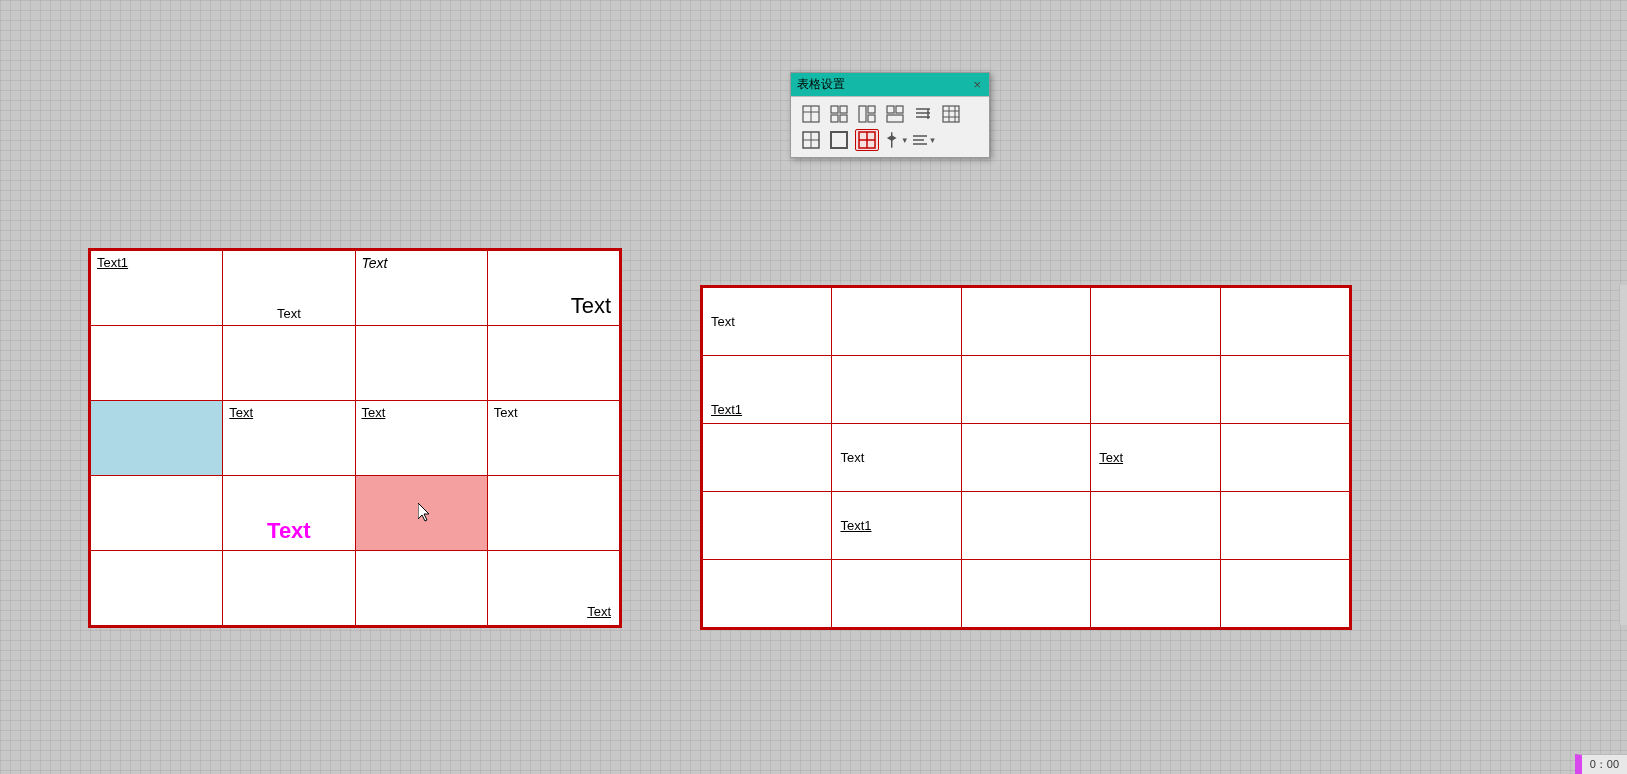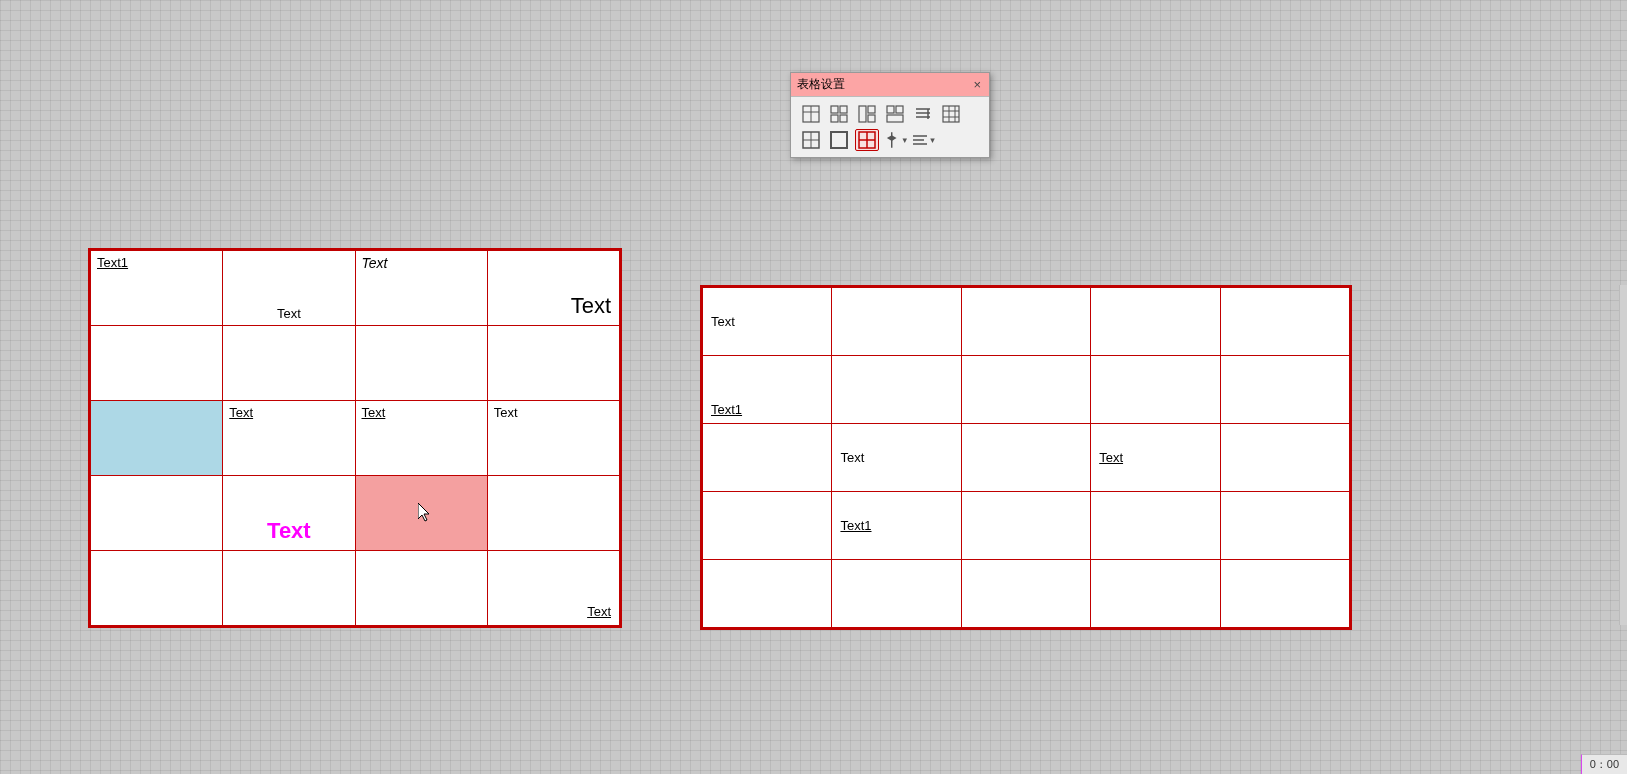--- a/index.html
+++ b/index.html
@@ -22,21 +22,21 @@
       position: absolute;
       top: 72px;
       left: 790px;
       width: 200px;
       background: #f0f0f0;
       border: 1px solid #999;
       box-shadow: 2px 2px 6px rgba(0,0,0,0.3);
     }
 
     .dialog-title-bar {
-      background: #fca5a5;
+      background: #14b8a6;
       border-bottom: 1px solid #bbb;
       display: flex;
       justify-content: space-between;
       align-items: center;
       padding: 3px 6px;
       font-size: 12px;
     }
 
     .dialog-close-btn {
       cursor: pointer;
@@ -142,21 +142,21 @@
       font-size: 13px;
     }
 
     
     .status-bar {
       position: absolute;
       bottom: 0;
       right: 0;
       background: #e8e8e8;
       border-top: 1px solid #bbb;
-      border-left: 1px solid #d946ef;
+      border-left: 7px solid #d946ef;
       padding: 2px 8px;
       font-size: 11px;
       color: #333;
     }
   </style>
 </head>
 <body>
 
 <div class="dialog">
   <div class="dialog-title-bar">

